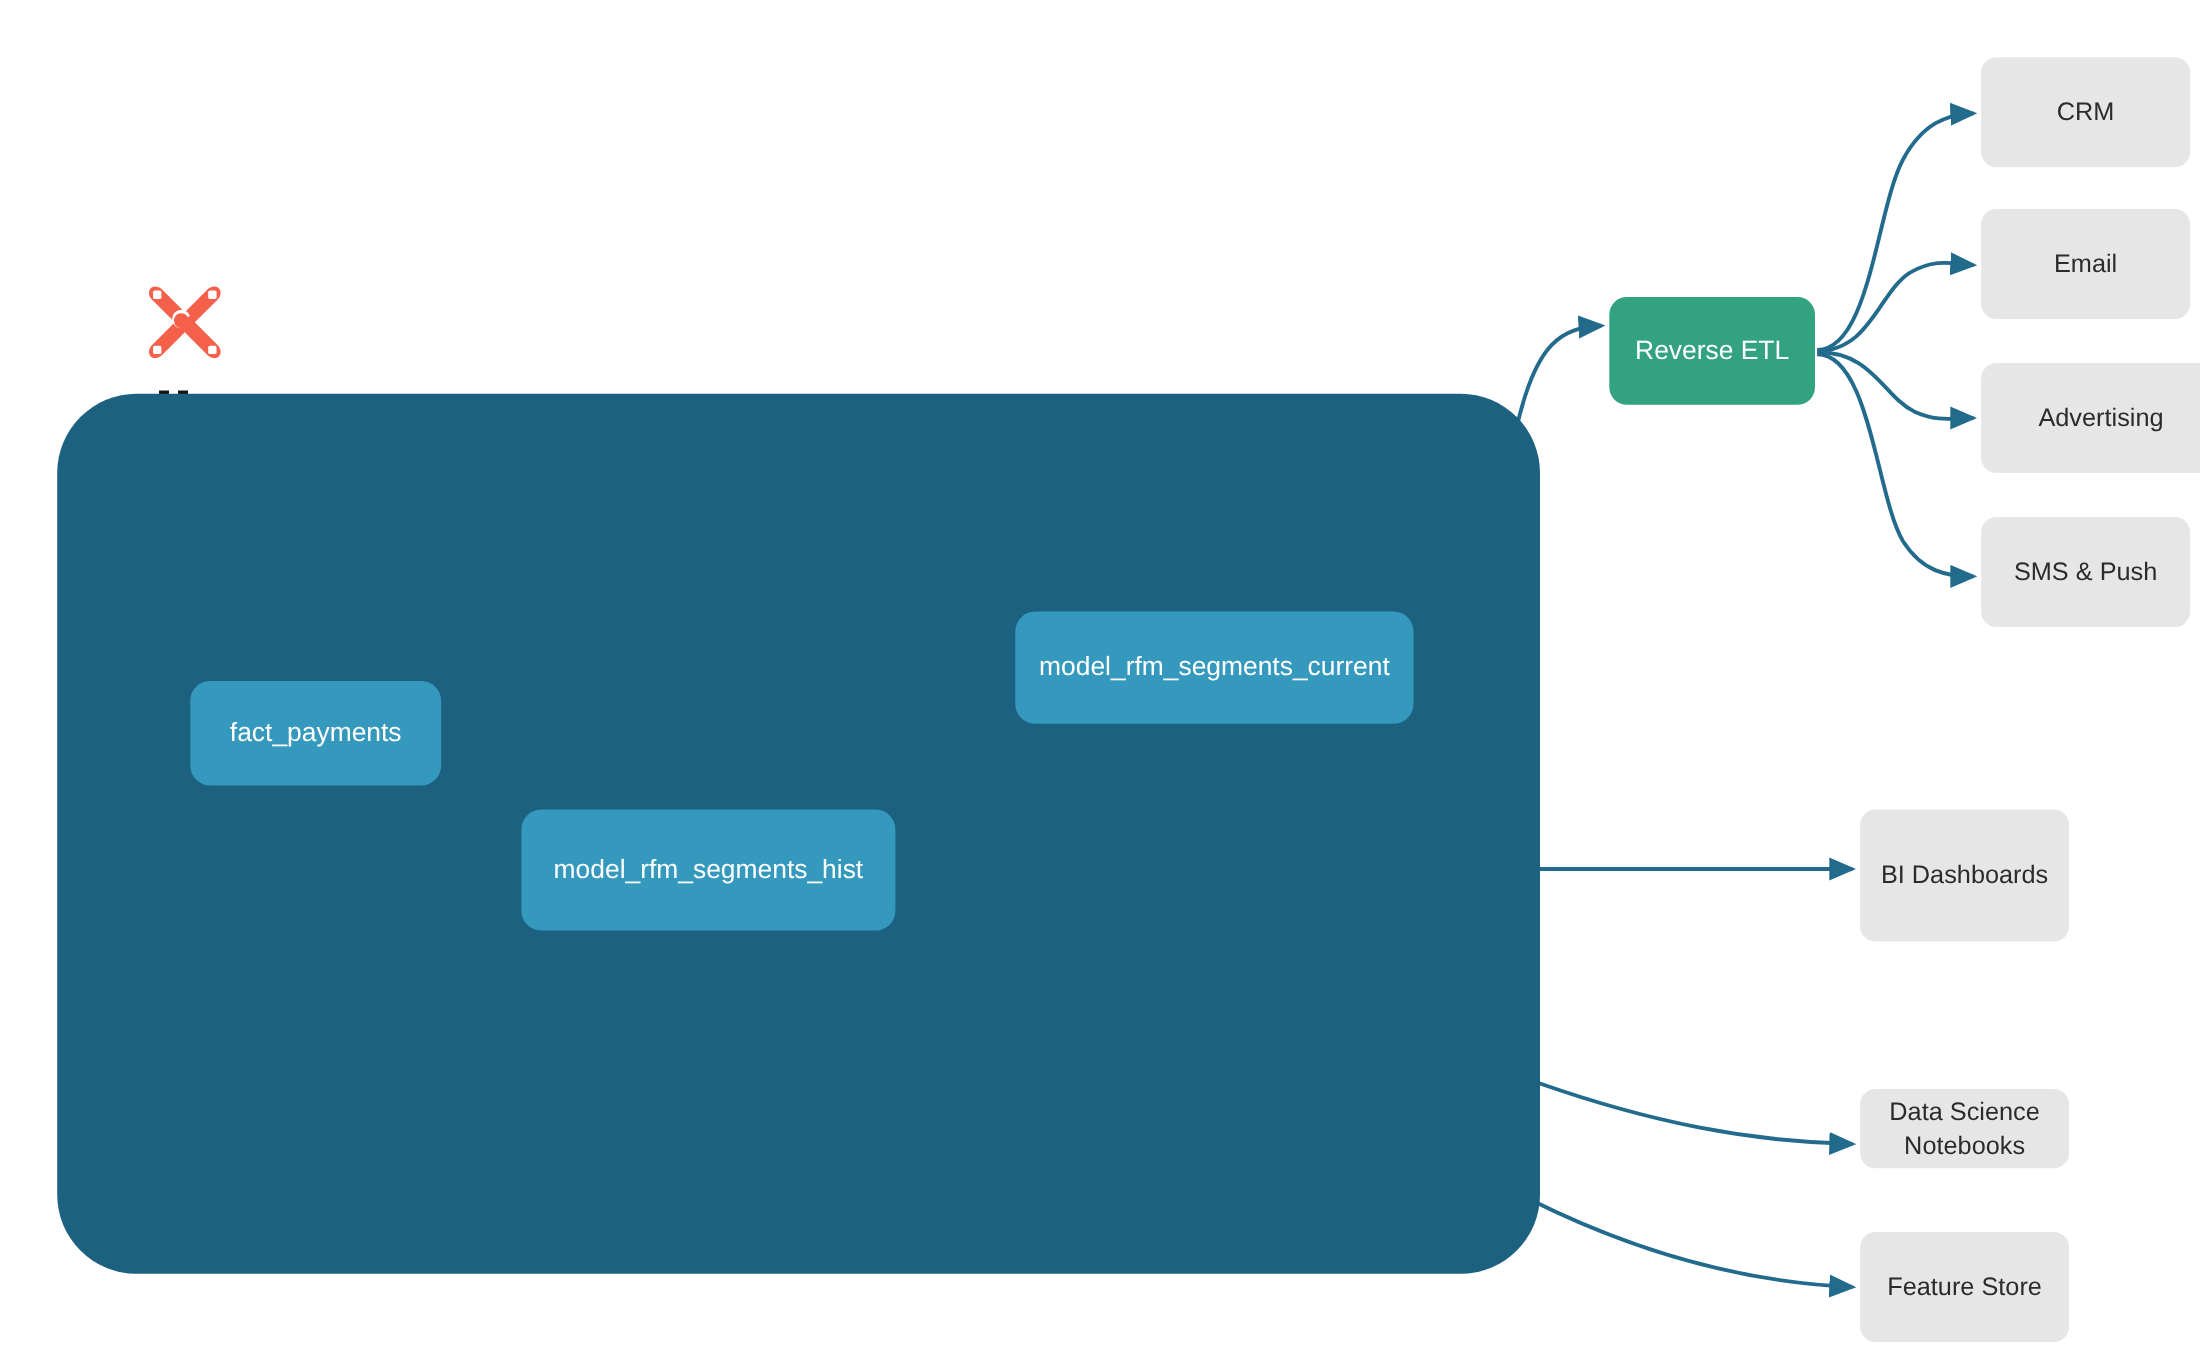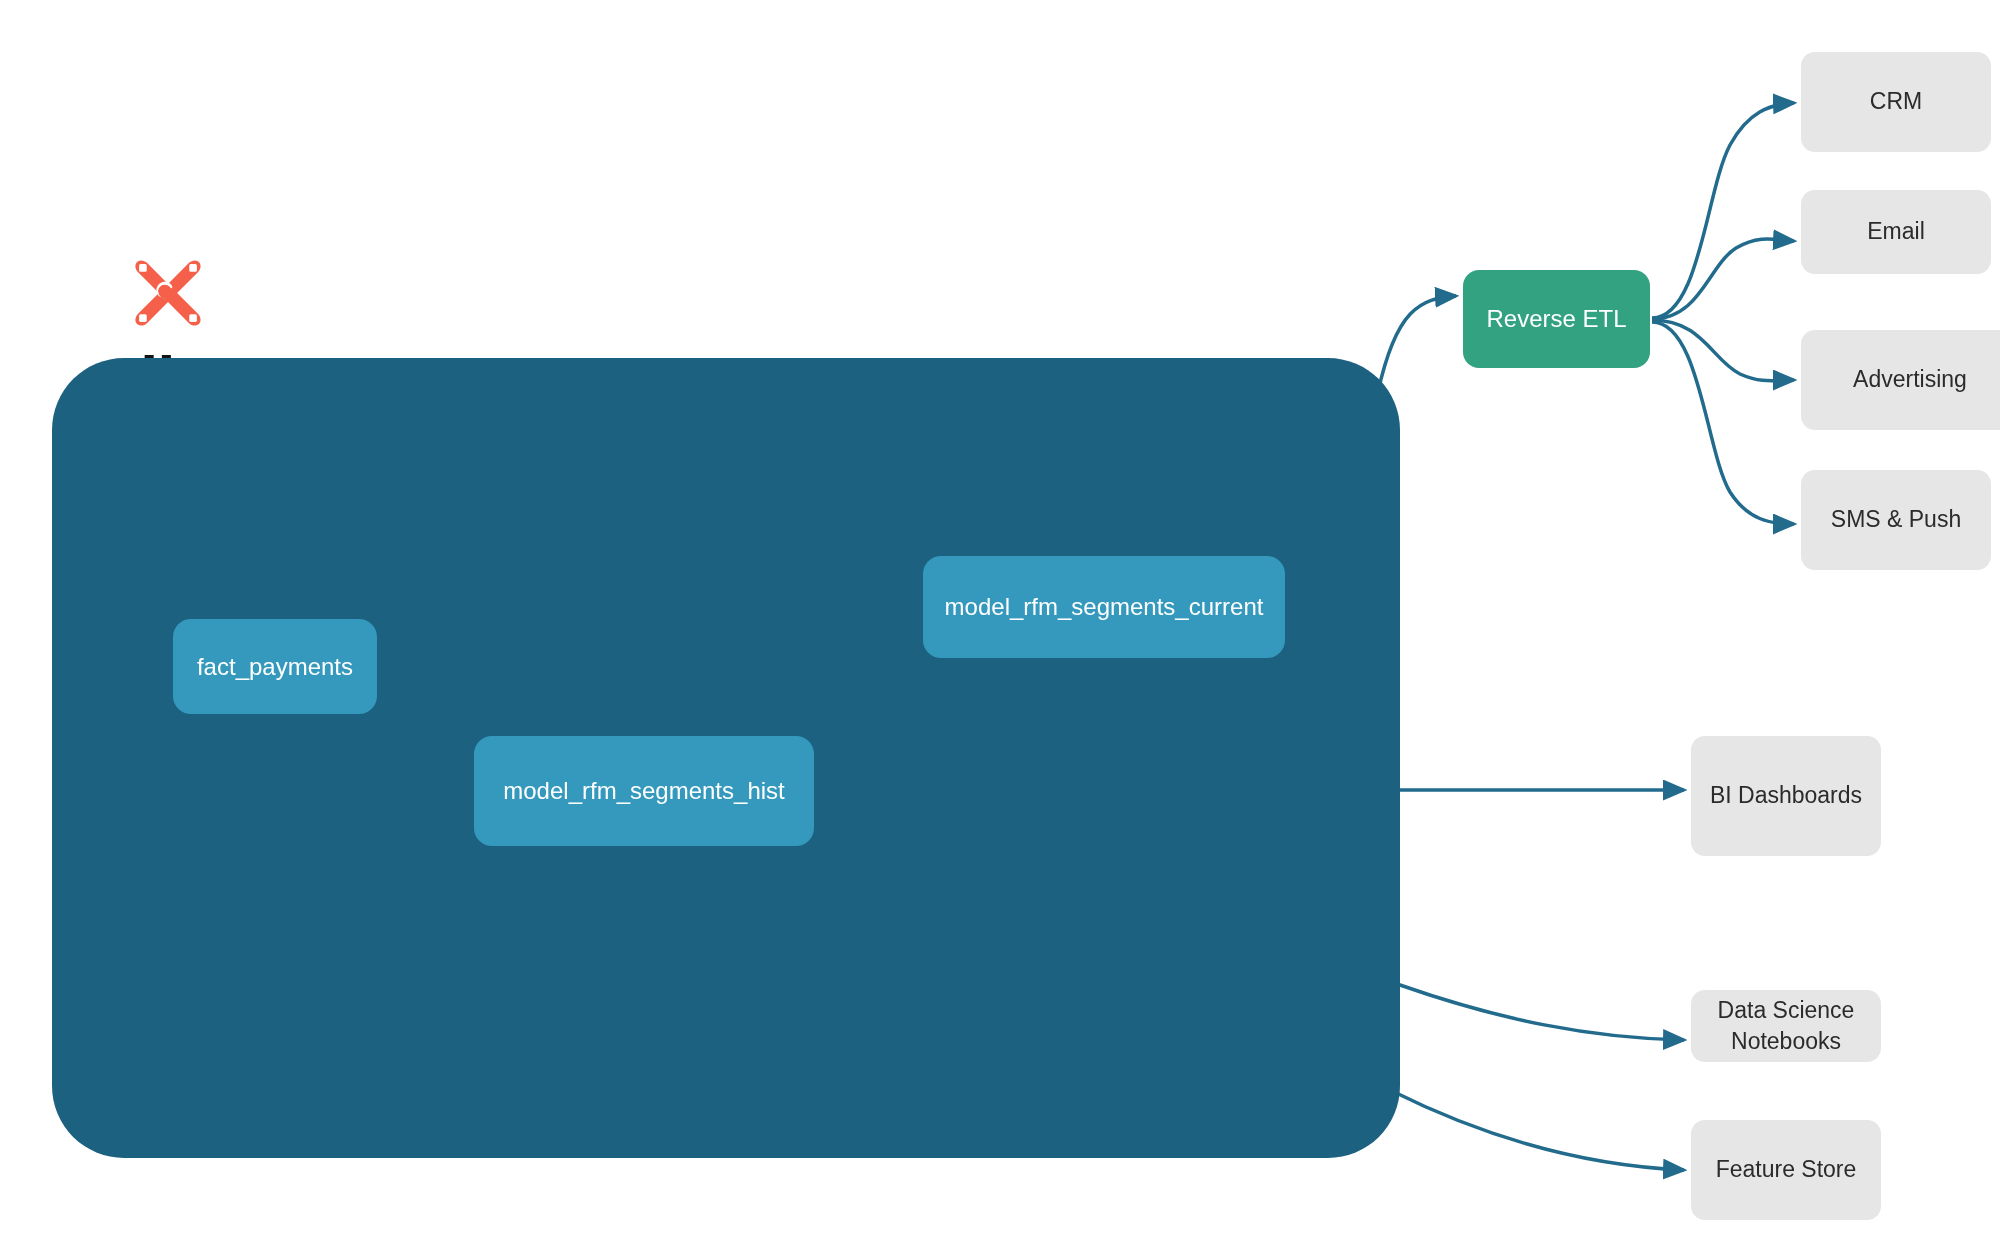--- a/index.html
+++ b/index.html
@@ -78,27 +78,27 @@
     color: #ffffff;
     font-size: 24px;
   }
   .node-dest {
     background: #e6e6e6;
     border-radius: 14px;
     color: #2b2b2b;
     font-size: 23px;
     line-height: 1.35;
   }
-  .n-fact-payments   { left: 173px; top: 619px; width: 204px; height: 95px; }
+  .n-fact-payments   { left: 173px; top: 619px; width: 228px; height: 95px; }
   .n-dim-calendar    { left: 173px; top: 862px; width: 205px; height: 95px; }
   .n-hist            { left: 474px; top: 736px; width: 340px; height: 110px; }
   .n-current         { left: 923px; top: 556px; width: 362px; height: 102px; justify-content: center; }
   .n-reverse-etl     { left: 1463px; top: 270px; width: 187px; height: 98px; }
   .n-crm             { left: 1801px; top: 52px; width: 190px; height: 100px; }
-  .n-email           { left: 1801px; top: 190px; width: 190px; height: 84px; }
+  .n-email           { left: 1801px; top: 190px; width: 190px; height: 100px; }
   .n-advertising     { left: 1801px; top: 330px; width: 218px; height: 100px; }
   .n-sms-push        { left: 1801px; top: 470px; width: 190px; height: 100px; }
   .n-bi-dashboards   { left: 1691px; top: 736px; width: 190px; height: 120px; }
   .n-ds-notebooks    { left: 1691px; top: 990px; width: 190px; height: 72px; }
   .n-feature-store   { left: 1691px; top: 1120px; width: 190px; height: 100px; }
   .dest-line { display: block; }
 </style>
 </head>
 <body>
 

